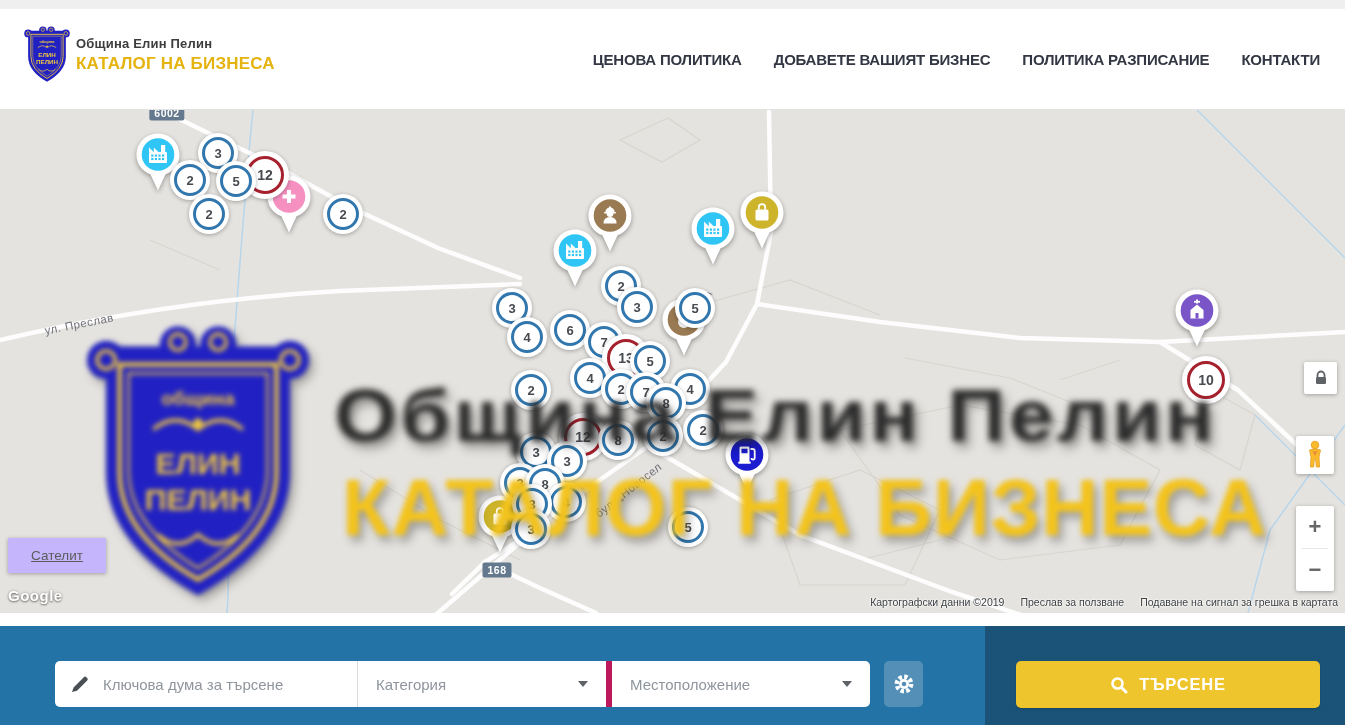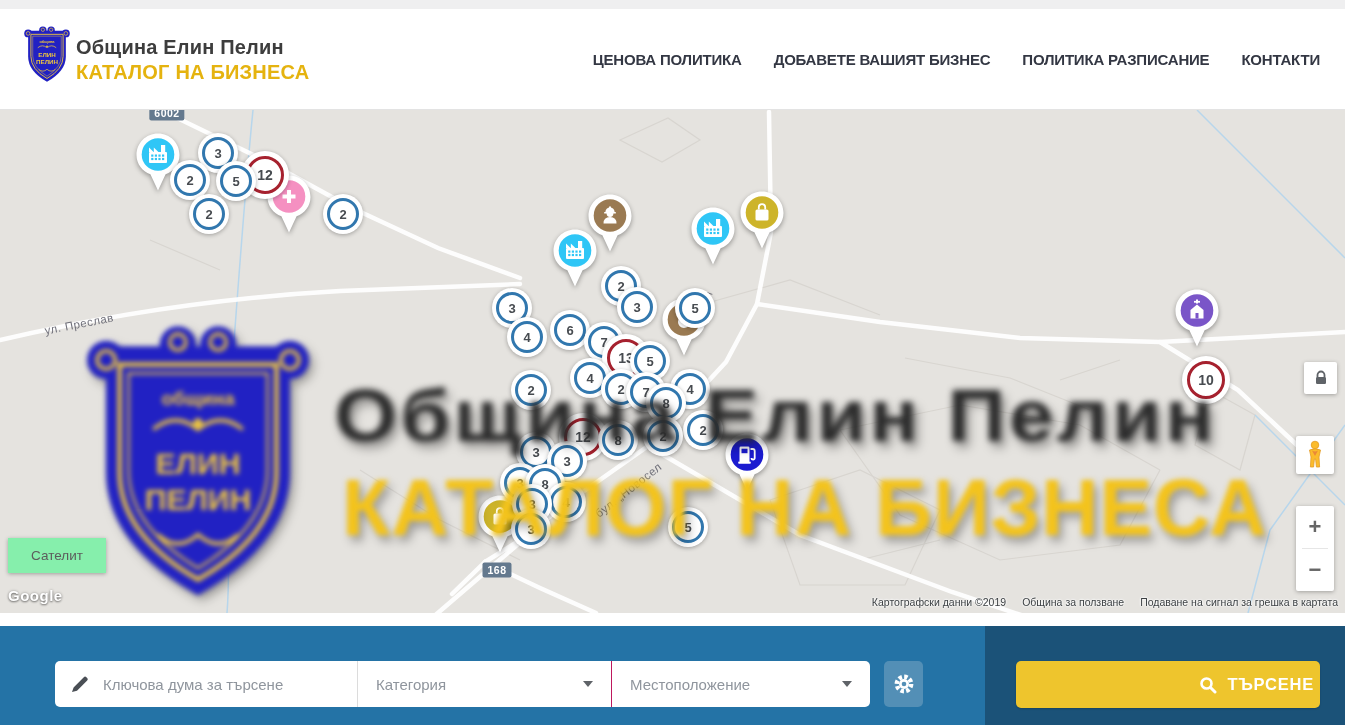--- a/index.html
+++ b/index.html
@@ -4,22 +4,22 @@
 <style>
   html,body{margin:0;padding:0;background:#fff;}
   .stage{position:relative;width:1345px;height:725px;overflow:hidden;background:#fff;
          font-family:"Liberation Sans",sans-serif;}
   
   .top-strip{position:absolute;left:0;top:0;width:100%;height:9px;background:#efeff0;}
   .header{position:absolute;left:0;top:9px;width:100%;height:101px;background:#fff;
           border-bottom:1px solid #e3e3e3;box-sizing:border-box;}
   .logo-svg{position:absolute;left:24px;top:17px;}
   .brand{position:absolute;left:76px;top:28px;line-height:1;}
-  .brand .t1{font-size:20px;font-weight:bold;color:#3d3d3d;letter-spacing:.2px;}
-  .brand .t2{font-size:20px;font-weight:bold;color:#e5b30f;margin-top:5px;letter-spacing:.2px;}
+  .brand .t1{font-size:13px;font-weight:bold;color:#3d3d3d;letter-spacing:.2px;}
+  .brand .t2{font-size:17px;font-weight:bold;color:#e5b30f;margin-top:5px;letter-spacing:.2px;}
   .nav{position:absolute;right:25px;top:0;height:101px;display:flex;align-items:center;gap:32px;}
   .nav a{font-size:15px;font-weight:bold;color:#333743;text-decoration:none;letter-spacing:-.2px;cursor:pointer;}
   
   .map{position:absolute;left:0;top:110px;width:1345px;height:503px;background:#e5e3df;overflow:hidden;}
   .map svg.roads{position:absolute;left:0;top:0;z-index:0;}
   .stlabel{position:absolute;z-index:2;color:#70707a;font-size:11.5px;letter-spacing:.5px;white-space:nowrap;}
   .badge{position:absolute;z-index:2;transform:translate(-50%,-50%);background:#64798e;color:#fff;
          font-size:10.5px;font-weight:bold;padding:1px 5px 2px;border-radius:2px;letter-spacing:.5px;}
   .pin{position:absolute;z-index:4;filter:drop-shadow(0 2px 2.5px rgba(0,0,0,.35));}
   .cluster{position:absolute;z-index:5;width:40px;height:40px;border-radius:50%;background:#fff;
@@ -34,22 +34,22 @@
   .wm-crest{position:absolute;left:86px;top:214px;z-index:7;
             filter:blur(2.5px) drop-shadow(4px 5px 5px rgba(0,0,0,.35));}
   .wm-line1{position:absolute;left:334px;top:262px;z-index:7;font-size:75px;font-weight:bold;color:#2c2c2c;
             letter-spacing:3px;white-space:nowrap;text-shadow:4px 6px 8px rgba(0,0,0,.4);
             filter:blur(3.2px);transform:scaleX(1.08);transform-origin:left top;}
   .wm-line2{position:absolute;left:342px;top:352px;z-index:7;font-size:79px;font-weight:bold;color:#f3c31c;
             letter-spacing:1px;white-space:nowrap;text-shadow:4px 6px 8px rgba(0,0,0,.35);
             filter:blur(2.8px);}
   
   .maptype{position:absolute;left:8px;top:428px;z-index:9;display:flex;}
-  .maptype .btn{height:35px;background:#86efac;display:flex;align-items:center;justify-content:center;
-                box-shadow:0 1px 4px rgba(0,0,0,.3);font-size:13.5px;cursor:pointer;}
+  .maptype .btn{height:35px;background:#c4b5fd;display:flex;align-items:center;justify-content:center;
+                box-shadow:0 1px 4px rgba(0,0,0,.3);font-size:13.5px;cursor:pointer;text-decoration:underline;}
   .maptype .btn.sat{width:98px;color:#5c5c5c;}
   .glogo{position:absolute;left:8px;top:477px;z-index:9;font-size:15px;font-weight:bold;color:#fff;
          letter-spacing:.5px;text-shadow:0 1px 2px rgba(0,0,0,.45),0 0 3px rgba(0,0,0,.3);cursor:pointer;}
   .attrib{position:absolute;right:7px;bottom:5px;z-index:9;display:flex;gap:16px;font-size:10.5px;color:#3c4043;}
   .attrib span{text-shadow:0 0 2px #fff,0 0 2px #fff,0 0 3px #fff;white-space:nowrap;}
   .ctrl-lock{position:absolute;left:1304px;top:252px;z-index:9;width:33px;height:32px;background:#fff;
              border-radius:2px;box-shadow:0 1px 4px rgba(0,0,0,.3);display:flex;align-items:center;
              justify-content:center;cursor:pointer;}
   .ctrl-peg{position:absolute;left:1296px;top:326px;z-index:9;width:38px;height:38px;background:#fff;
             border-radius:2px;box-shadow:0 1px 4px rgba(0,0,0,.3);display:flex;align-items:center;
@@ -62,29 +62,29 @@
   
   .bar{position:absolute;left:0;top:626px;width:1345px;height:112px;background:#2473a6;}
   .bar .dark{position:absolute;left:985px;top:0;width:360px;height:112px;background:#1b5278;}
   .search-box{position:absolute;left:55px;top:35px;width:815px;height:46px;background:#fff;
               border-radius:5px;display:flex;align-items:stretch;}
   .sec{display:flex;align-items:center;box-sizing:border-box;}
   .sec1{width:303px;padding-left:15px;gap:11px;border-right:1px solid #dcdcdc;}
   .sec1 input{border:none;outline:none;flex:1;font-size:15px;color:#333;background:transparent;
               font-family:"Liberation Sans",sans-serif;}
   .sec1 input::placeholder{color:#8f959d;}
-  .sec2{width:254px;justify-content:space-between;padding:0 18px;border-right:1px solid #be185d;cursor:pointer;}
+  .sec2{width:254px;justify-content:space-between;padding:0 18px;border-right:6px solid #be185d;cursor:pointer;}
   .sec3{flex:1;justify-content:space-between;padding:0 18px;cursor:pointer;}
   .ph{font-size:15px;color:#8f959d;}
   .caret{width:0;height:0;border-left:5px solid transparent;border-right:5px solid transparent;
          border-top:6px solid #5f6368;}
   .gear-btn{position:absolute;left:884px;top:35px;width:39px;height:46px;background:#538fb6;border-radius:5px;
             display:flex;align-items:center;justify-content:center;cursor:pointer;border:none;}
   .search-btn{position:absolute;left:1016px;top:35px;width:304px;height:47px;background:#eec52d;
-              border-radius:5px;border:none;display:flex;align-items:center;justify-content:flex-end;gap:11px;
+              border-radius:5px;border:none;display:flex;align-items:center;justify-content:center;gap:11px;
               cursor:pointer;box-shadow:0 1px 2px rgba(0,0,0,.2);}
   .search-btn span{font-size:16.5px;font-weight:bold;color:#fff;letter-spacing:.8px;}
 </style>
 </head>
 <body>
 
 <svg width="0" height="0" style="position:absolute">
   <symbol id="crest" viewBox="0 0 100 128">
     <circle cx="9" cy="16" r="8.5" fill="#2121c3"></circle>
     <circle cx="91" cy="16" r="8.5" fill="#2121c3"></circle>
@@ -475,21 +475,21 @@
     <div class="wm-line1">Община Елин Пелин</div>
     <div class="wm-line2">КАТАЛОГ НА БИЗНЕСА</div>
 
     <div class="maptype">
 
       <div class="btn sat">Сателит</div>
     </div>
     <div class="glogo">Google</div>
     <div class="attrib">
       <span>Картографски данни ©2019</span>
-      <span>Община за ползване</span>
+      <span>Преслав за ползване</span>
       <span>Подаване на сигнал за грешка в картата</span>
     </div>
     <div class="ctrl-lock">
       <svg width="16" height="16" viewBox="0 0 16 16">
         <path d="M4.5 7 V5 a3.5 3.5 0 0 1 7 0 V7" fill="none" stroke="#5f6368" stroke-width="1.8"></path>
         <rect x="3" y="7" width="10" height="7" rx="1.2" fill="#5f6368"></rect>
       </svg>
     </div>
     <div class="ctrl-peg">
       <svg width="22" height="30" viewBox="-11 -15 22 30">

